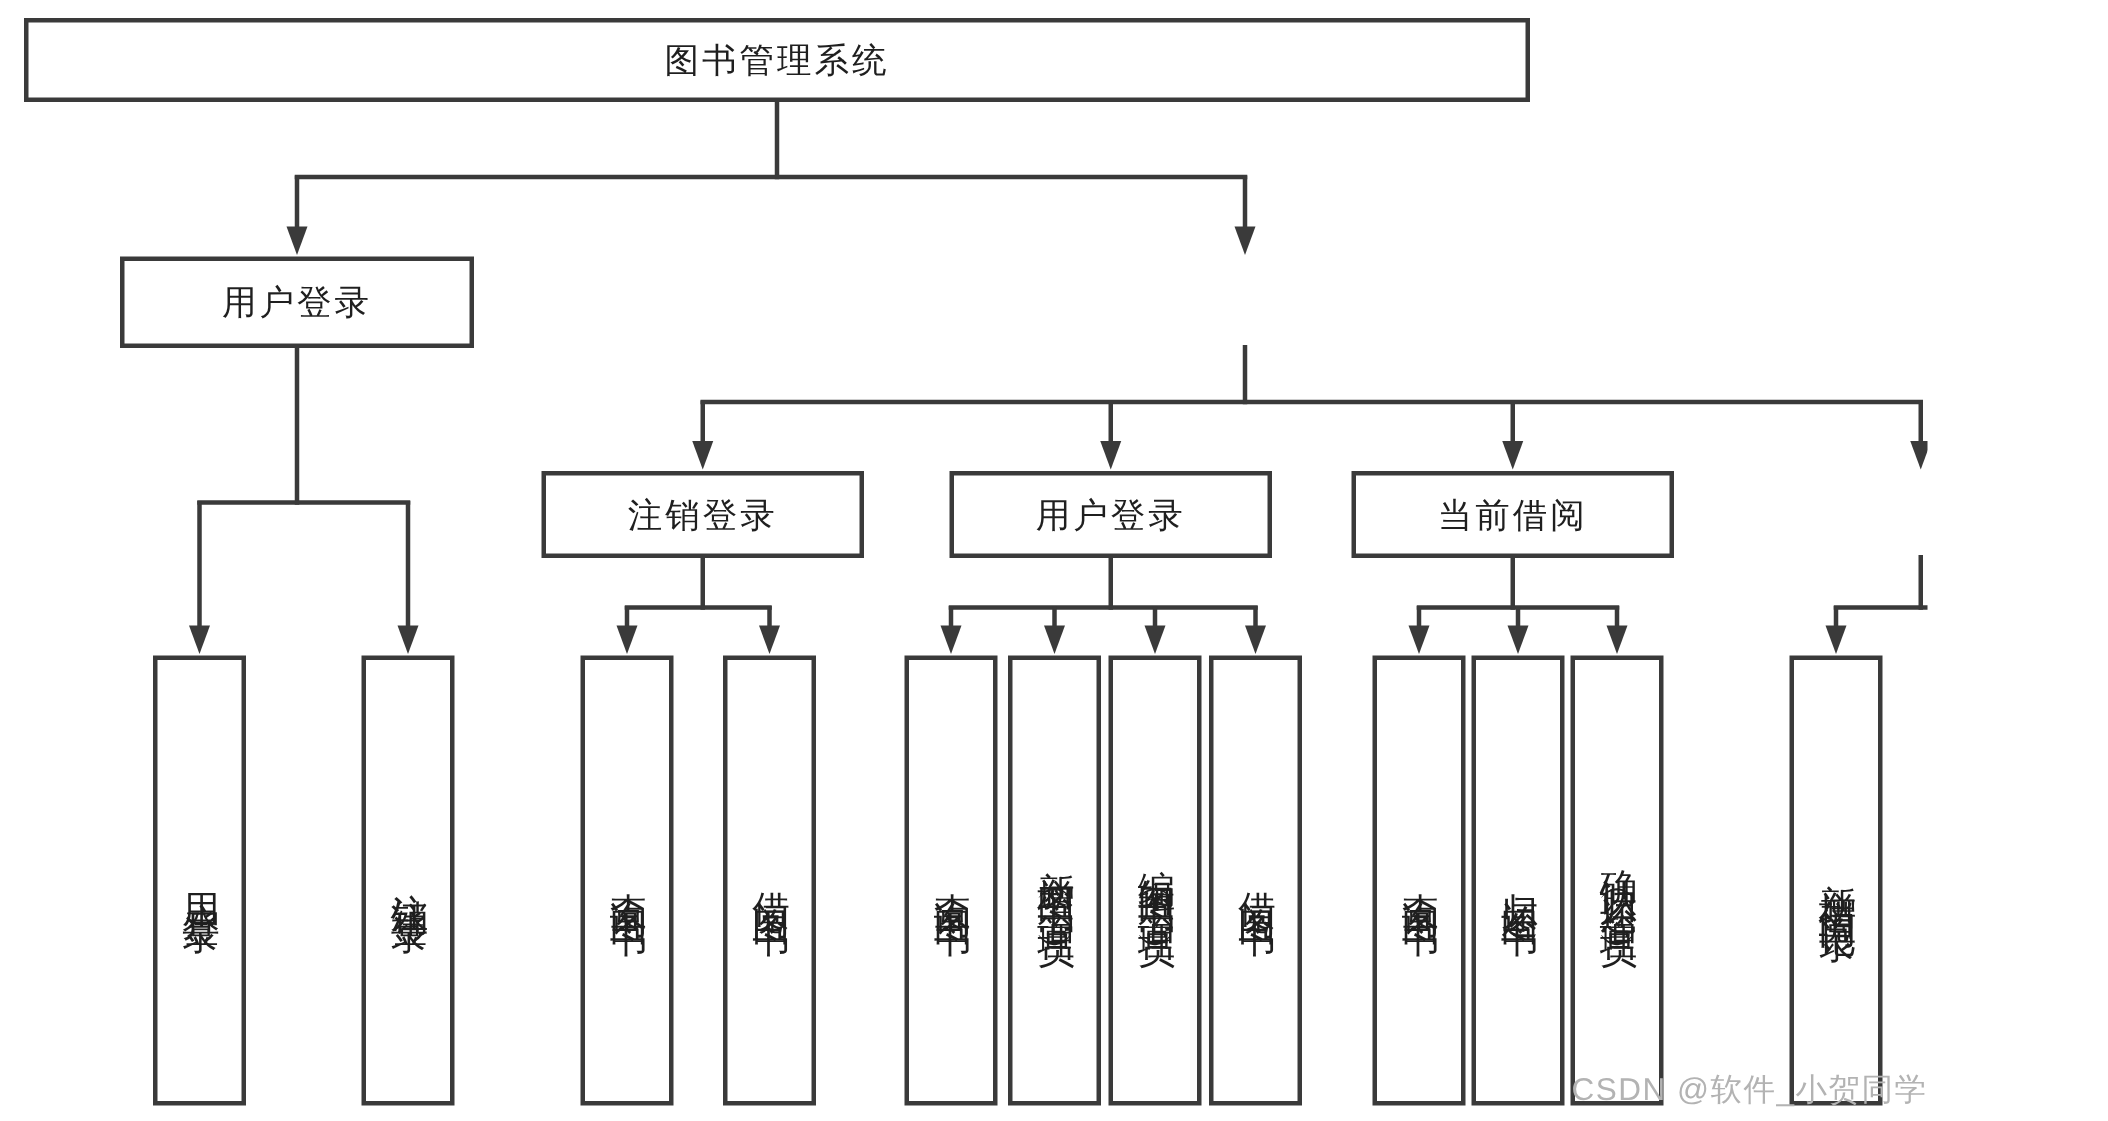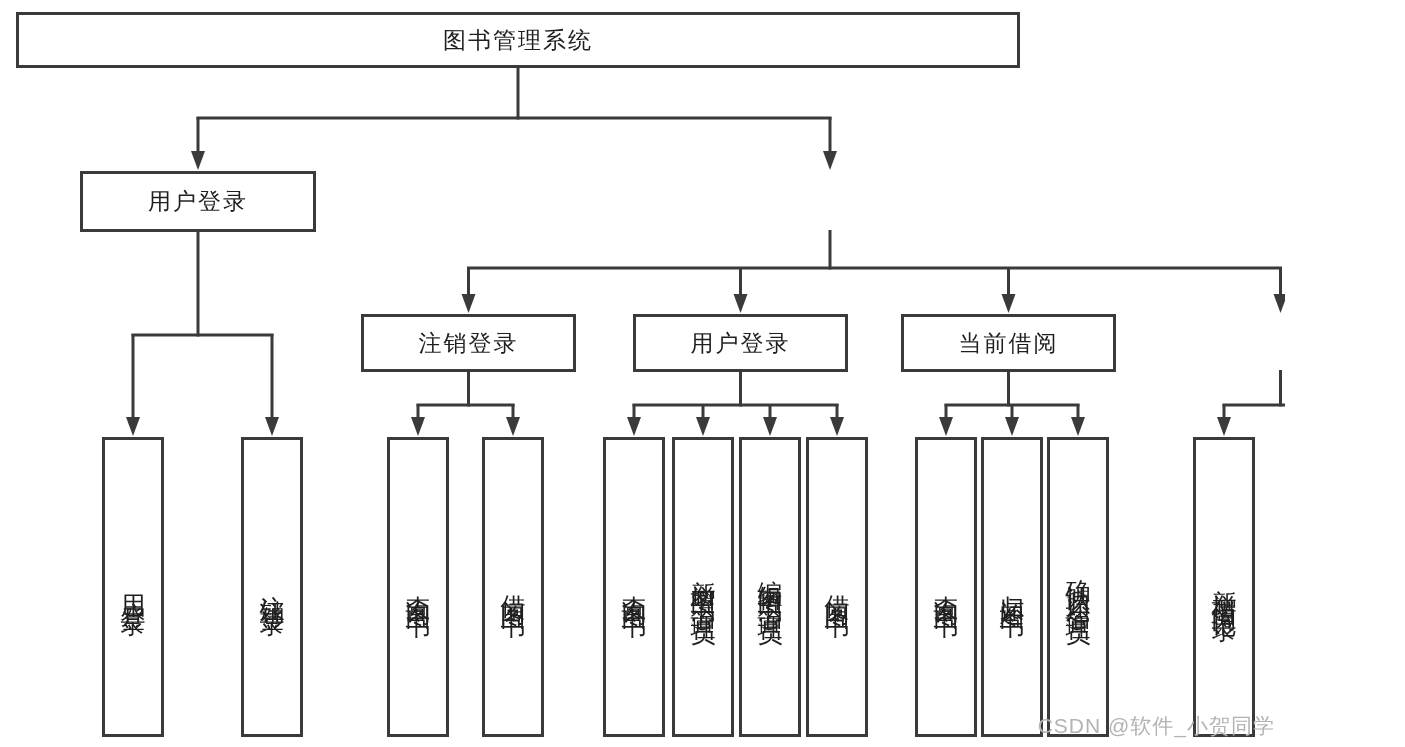--- a/index.html
+++ b/index.html
@@ -11,21 +11,21 @@
   .box{
     position:absolute;background:#ffffff;border:3px solid #3a3a3a;box-sizing:border-box;
     display:flex;align-items:center;justify-content:center;z-index:2;
   }
   .h{font-size:23px;letter-spacing:2px;}
   .leaf{
     writing-mode:vertical-rl;text-orientation:mixed;
     font-size:25px;letter-spacing:6px;line-height:1;
   }
   .watermark{
-    position:absolute;top:712px;right:10px;z-index:5;
+    position:absolute;top:712px;right:0;z-index:5;
     font-size:21px;letter-spacing:1px;color:#b3b3b3;white-space:nowrap;
   }
 </style>
 </head>
 <body>
 
 <div class="canvas">
 
   <svg class="edges" width="1405" height="747" viewBox="0 0 1405 747">
     <g stroke="#3a3a3a" stroke-width="3" fill="none">

